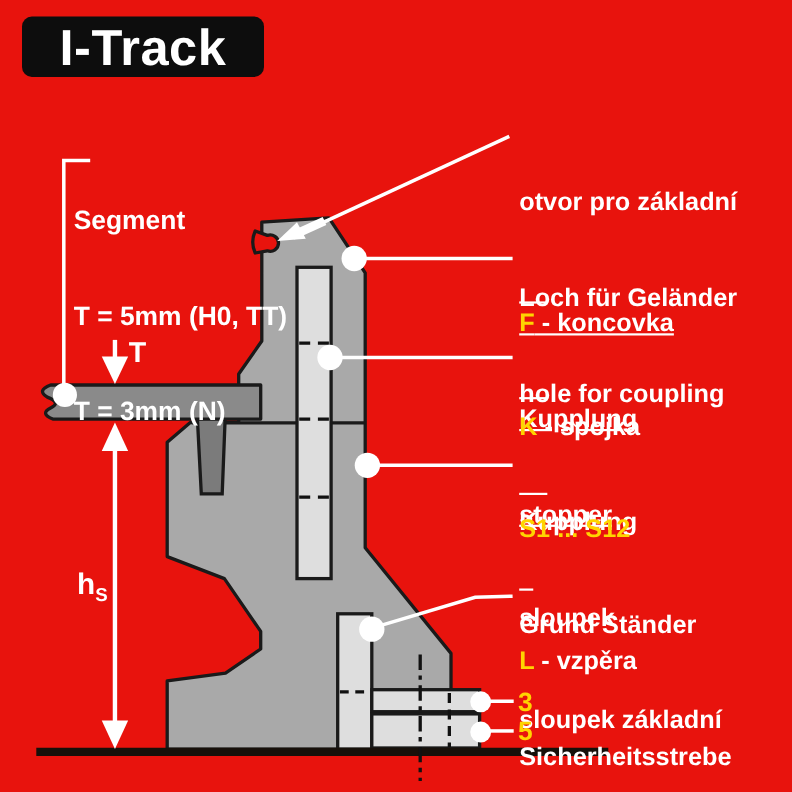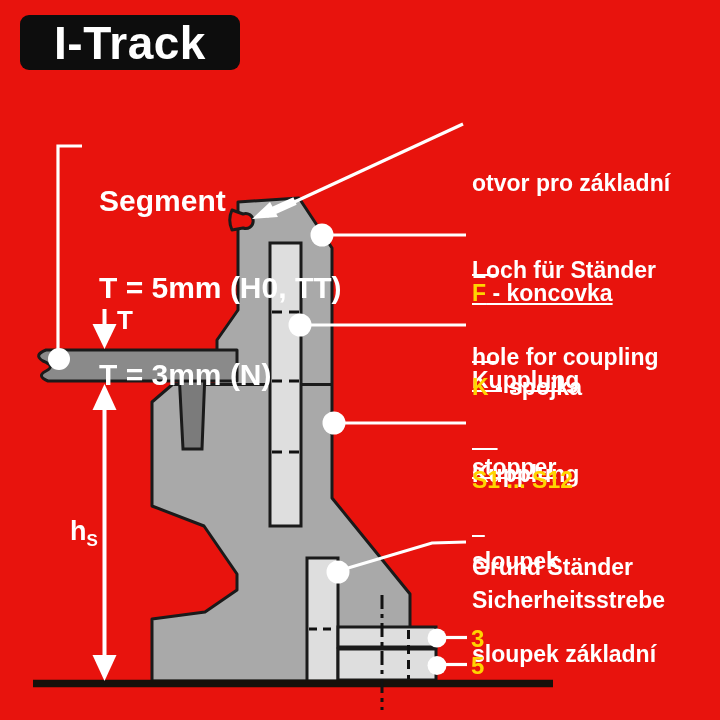--- a/index.html
+++ b/index.html
@@ -10,21 +10,21 @@
     font-weight:bold;
   }
   svg{position:absolute;left:0;top:0;}
   .badge{
     position:absolute;left:20px;top:15px;width:220px;height:55px;
     background:#0D0D0D;border-radius:9px;
     display:flex;align-items:flex-end;justify-content:center;
   }
   .badge-title{color:#FFFFFF;font-size:46px;letter-spacing:0.5px;}
   .txt{position:absolute;color:#FFFFFF;white-space:pre;}
-  .note{left:99px;top:128px;font-size:30px;line-height:29px;}
+  .note{left:67px;top:128px;font-size:24px;line-height:29px;}
   .lbl{left:472px;font-size:23px;line-height:29px;}
   .lbl-railing{top:111px;}
   .lbl-stopper{top:221px;text-decoration:underline;}
   .lbl-coupling{top:315px;}
   .lbl-strut{top:408px;}
   .lbl-safety{top:528px;}
   .yel{color:#FFD400;}
   .plate-num{left:471px;font-size:24px;line-height:25px;color:#FFD400;}
   .p3{top:626px;}
   .p5{top:653px;}
@@ -106,21 +106,21 @@
     <div>Segment</div>
     <div>T = 5mm (H0, TT)</div>
     <div>T = 3mm (N)</div>
   </div>
 
   <div class="txt dim-t">T</div>
   <div class="txt dim-h"><span>h</span><sub>S</sub></div>
 
   <div class="txt lbl lbl-railing">
     <div>otvor pro základní</div>
-    <div>Loch für Ständer</div>
+    <div>Loch für Geländer</div>
     <div>hole for coupling</div>
   </div>
 
   <div class="txt lbl lbl-stopper">
     <div><span class="yel">F</span><span> - koncovka</span></div>
     <div>Kupplung</div>
     <div>stopper</div>
   </div>
 
   <div class="txt lbl lbl-coupling">
@@ -130,20 +130,21 @@
   </div>
 
   <div class="txt lbl lbl-strut">
     <div class="yel">S1 ... S12</div>
     <div>Grund Ständer</div>
     <div>sloupek základní</div>
     
   </div>
 
   <div class="txt lbl lbl-safety">
+    <div><span class="yel">L</span><span> - vzpěra</span></div>
     <div>Sicherheitsstrebe</div>
     
   </div>
 
   <div class="txt plate-num p3">3</div>
   <div class="txt plate-num p5">5</div>
 
 </div>
 
 </body></html>

